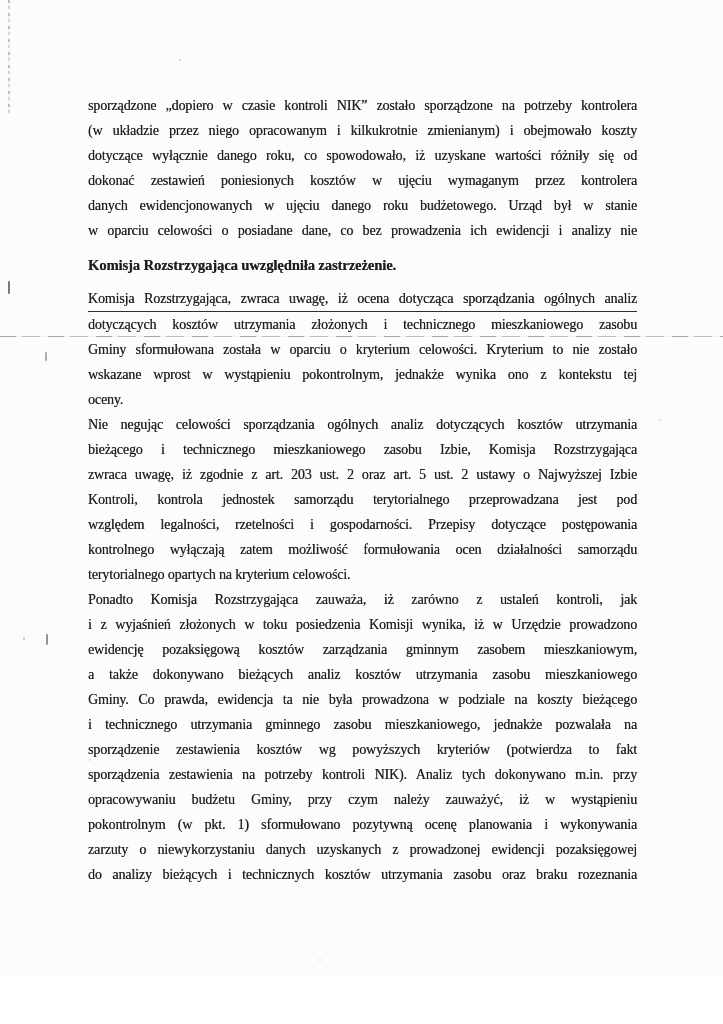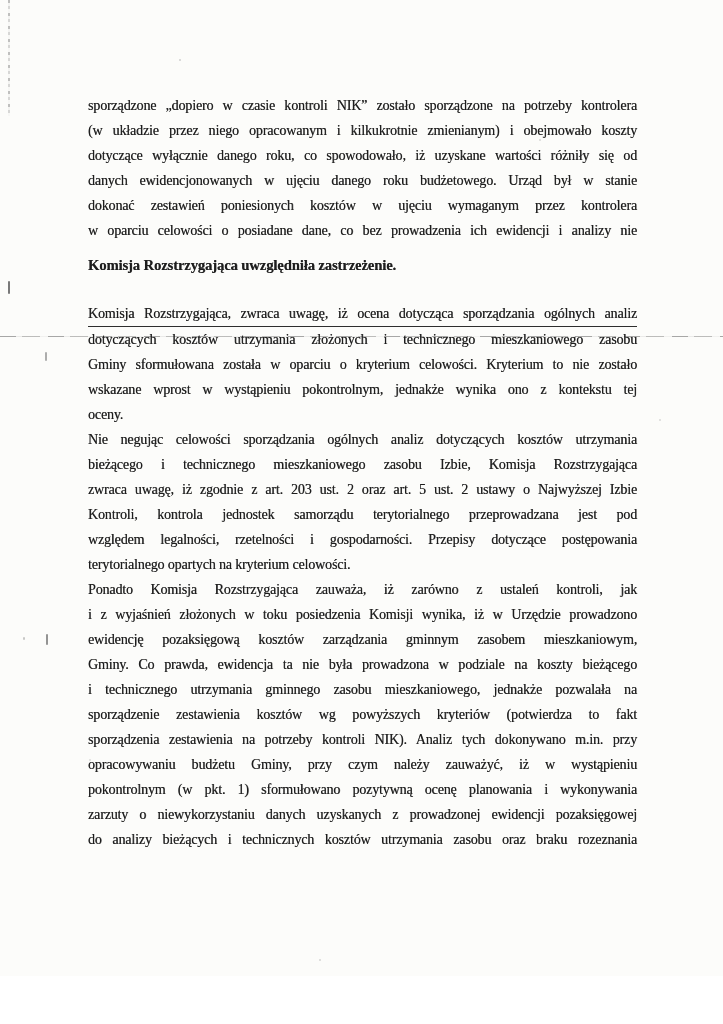--- a/index.html
+++ b/index.html
@@ -32,21 +32,21 @@
     font-size: 14px;
     line-height: 25px;
     letter-spacing: -0.15px;
     text-align: justify;
     text-align-last: justify;
     text-shadow: 0.3px 0 0 rgba(20,20,20,.65);
     white-space: normal;
   }
   .line.no-just { text-align-last: left; }
   .line.underlined { border-bottom: 1.5px solid #2e2e2e; }
-  .para.heading { margin: 10px 0 23px 0; }
+  .para.heading { margin: 10px 0 8px 0; }
   .para.heading .line {
     font-weight: bold;
     font-size: 14.6px;
     letter-spacing: -0.1px;
     text-align: left;
     text-align-last: left;
   }
   .page-number {
     position: absolute;
     left: 590px; top: 975px;
@@ -97,46 +97,48 @@
   <div class="artifact mark mark-1"></div>
   <div class="artifact mark mark-2"></div>
   <div class="artifact mark mark-3"></div>
   <div class="artifact mark mark-4"></div>
 
   <div class="textblock" id="textblock">
       <div class="para">
         <div class="line">sporządzone „dopiero w czasie kontroli NIK” zostało sporządzone na potrzeby kontrolera</div>
         <div class="line">(w układzie przez niego opracowanym i kilkukrotnie zmienianym) i obejmowało koszty</div>
         <div class="line">dotyczące wyłącznie danego roku, co spowodowało, iż uzyskane wartości różniły się od</div>
+        <div class="line">dokonać zestawień poniesionych kosztów w ujęciu wymaganym przez kontrolera</div>
         <div class="line">danych ewidencjonowanych w ujęciu danego roku budżetowego. Urząd był w stanie</div>
-        <div class="line">dokonać zestawień poniesionych kosztów w ujęciu wymaganym przez kontrolera</div>
         <div class="line">w oparciu celowości o posiadane dane, co bez prowadzenia ich ewidencji i analizy nie</div>
       </div>
       <div class="para heading">
         <div class="line no-just">Komisja Rozstrzygająca uwzględniła zastrzeżenie.</div>
       </div>
       <div class="para">
         <div class="line underlined">Komisja Rozstrzygająca, zwraca uwagę, iż ocena dotycząca sporządzania ogólnych analiz</div>
         <div class="line">dotyczących kosztów utrzymania złożonych i technicznego mieszkaniowego zasobu</div>
         <div class="line">Gminy sformułowana została w oparciu o kryterium celowości. Kryterium to nie zostało</div>
         <div class="line">wskazane wprost w wystąpieniu pokontrolnym, jednakże wynika ono z kontekstu tej</div>
         <div class="line no-just">oceny.</div>
       </div>
       <div class="para">
         <div class="line">Nie negując celowości sporządzania ogólnych analiz dotyczących kosztów utrzymania</div>
         <div class="line">bieżącego i technicznego mieszkaniowego zasobu Izbie, Komisja Rozstrzygająca</div>
         <div class="line">zwraca uwagę, iż zgodnie z art. 203 ust. 2 oraz art. 5 ust. 2 ustawy o Najwyższej Izbie</div>
         <div class="line">Kontroli, kontrola jednostek samorządu terytorialnego przeprowadzana jest pod</div>
         <div class="line">względem legalności, rzetelności i gospodarności. Przepisy dotyczące postępowania</div>
+        <div class="line">kontrolnego wyłączają zatem możliwość formułowania ocen działalności samorządu</div>
         <div class="line no-just">terytorialnego opartych na kryterium celowości.</div>
       </div>
       <div class="para">
         <div class="line">Ponadto Komisja Rozstrzygająca zauważa, iż zarówno z ustaleń kontroli, jak</div>
         <div class="line">i z wyjaśnień złożonych w toku posiedzenia Komisji wynika, iż w Urzędzie prowadzono</div>
         <div class="line">ewidencję pozaksięgową kosztów zarządzania gminnym zasobem mieszkaniowym,</div>
+        <div class="line">a także dokonywano bieżących analiz kosztów utrzymania zasobu mieszkaniowego</div>
         <div class="line">Gminy. Co prawda, ewidencja ta nie była prowadzona w podziale na koszty bieżącego</div>
         <div class="line">i technicznego utrzymania gminnego zasobu mieszkaniowego, jednakże pozwalała na</div>
         <div class="line">sporządzenie zestawienia kosztów wg powyższych kryteriów (potwierdza to fakt</div>
         <div class="line">sporządzenia zestawienia na potrzeby kontroli NIK). Analiz tych dokonywano m.in. przy</div>
         <div class="line">opracowywaniu budżetu Gminy, przy czym należy zauważyć, iż w wystąpieniu</div>
         <div class="line">pokontrolnym (w pkt. 1) sformułowano pozytywną ocenę planowania i wykonywania</div>
         <div class="line">zarzuty o niewykorzystaniu danych uzyskanych z prowadzonej ewidencji pozaksięgowej</div>
         <div class="line">do analizy bieżących i technicznych kosztów utrzymania zasobu oraz braku rozeznania</div>
       </div>
     </div>

